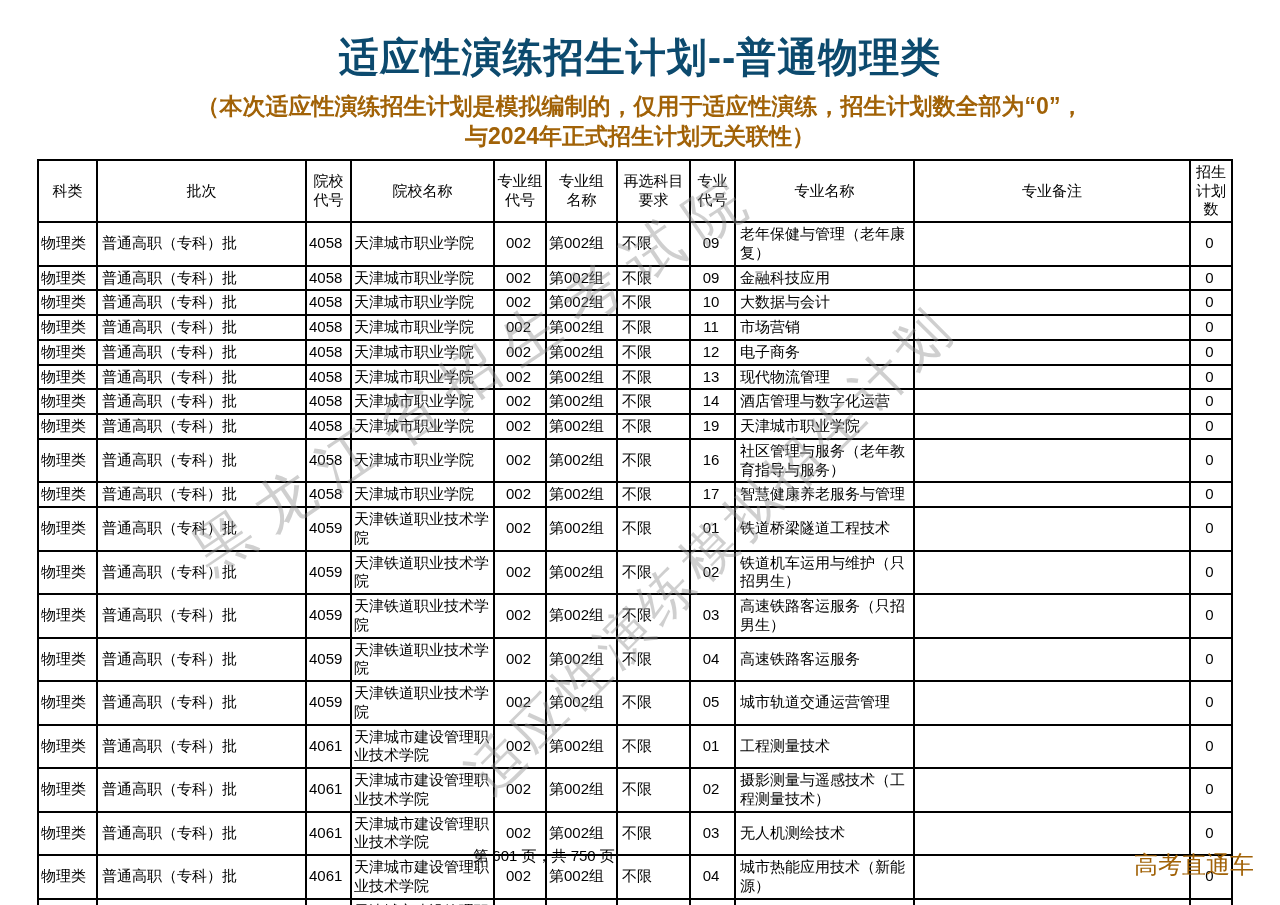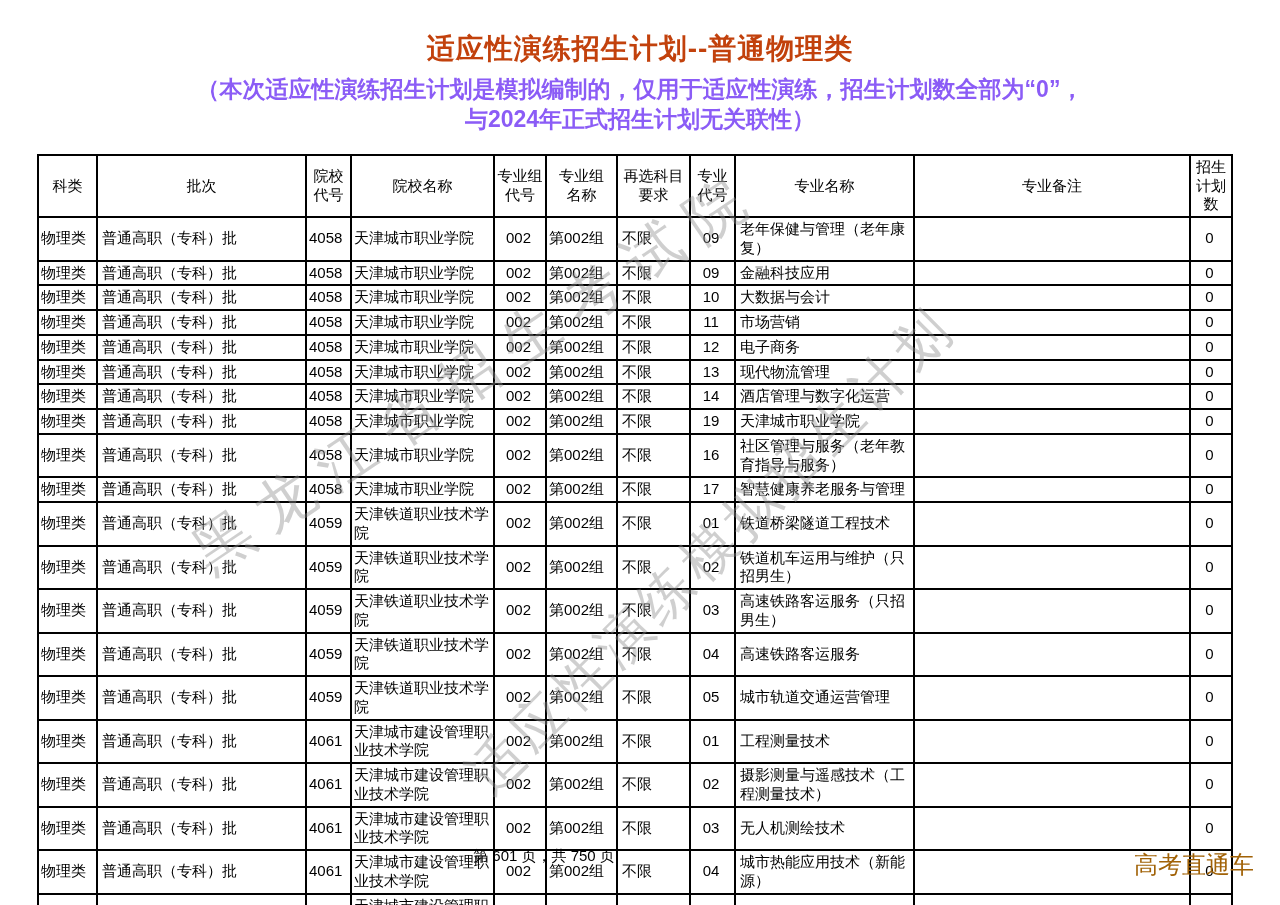--- a/index.html
+++ b/index.html
@@ -7,32 +7,32 @@
     width: 1280px; height: 905px;
     background: #ffffff;
     position: relative;
     overflow: hidden;
     color: #000;
     font-family: "Liberation Sans", "DejaVu Sans", sans-serif;
   }
   .doc-title {
     margin: 30px 0 6px 0;
     text-align: center;
-    font-size: 28px;
+    font-size: 40px;
     font-weight: 700;
     letter-spacing: 1px;
-    color: #c2410c;
+    color: #0c4a6e;
   }
   .doc-subtitle {
     text-align: center;
-    color: #8b5cf6;
+    color: #a16207;
     font-size: 23px;
     font-weight: 700;
     line-height: 30px;
-    margin-bottom: 20px;
+    margin-bottom: 8px;
   }
   table.plan {
     border-collapse: collapse;
     table-layout: fixed;
     width: 1194px;
     margin-left: 37px;
     background: transparent;
   }
   table.plan th, table.plan td {
     border: 2px solid #000;

